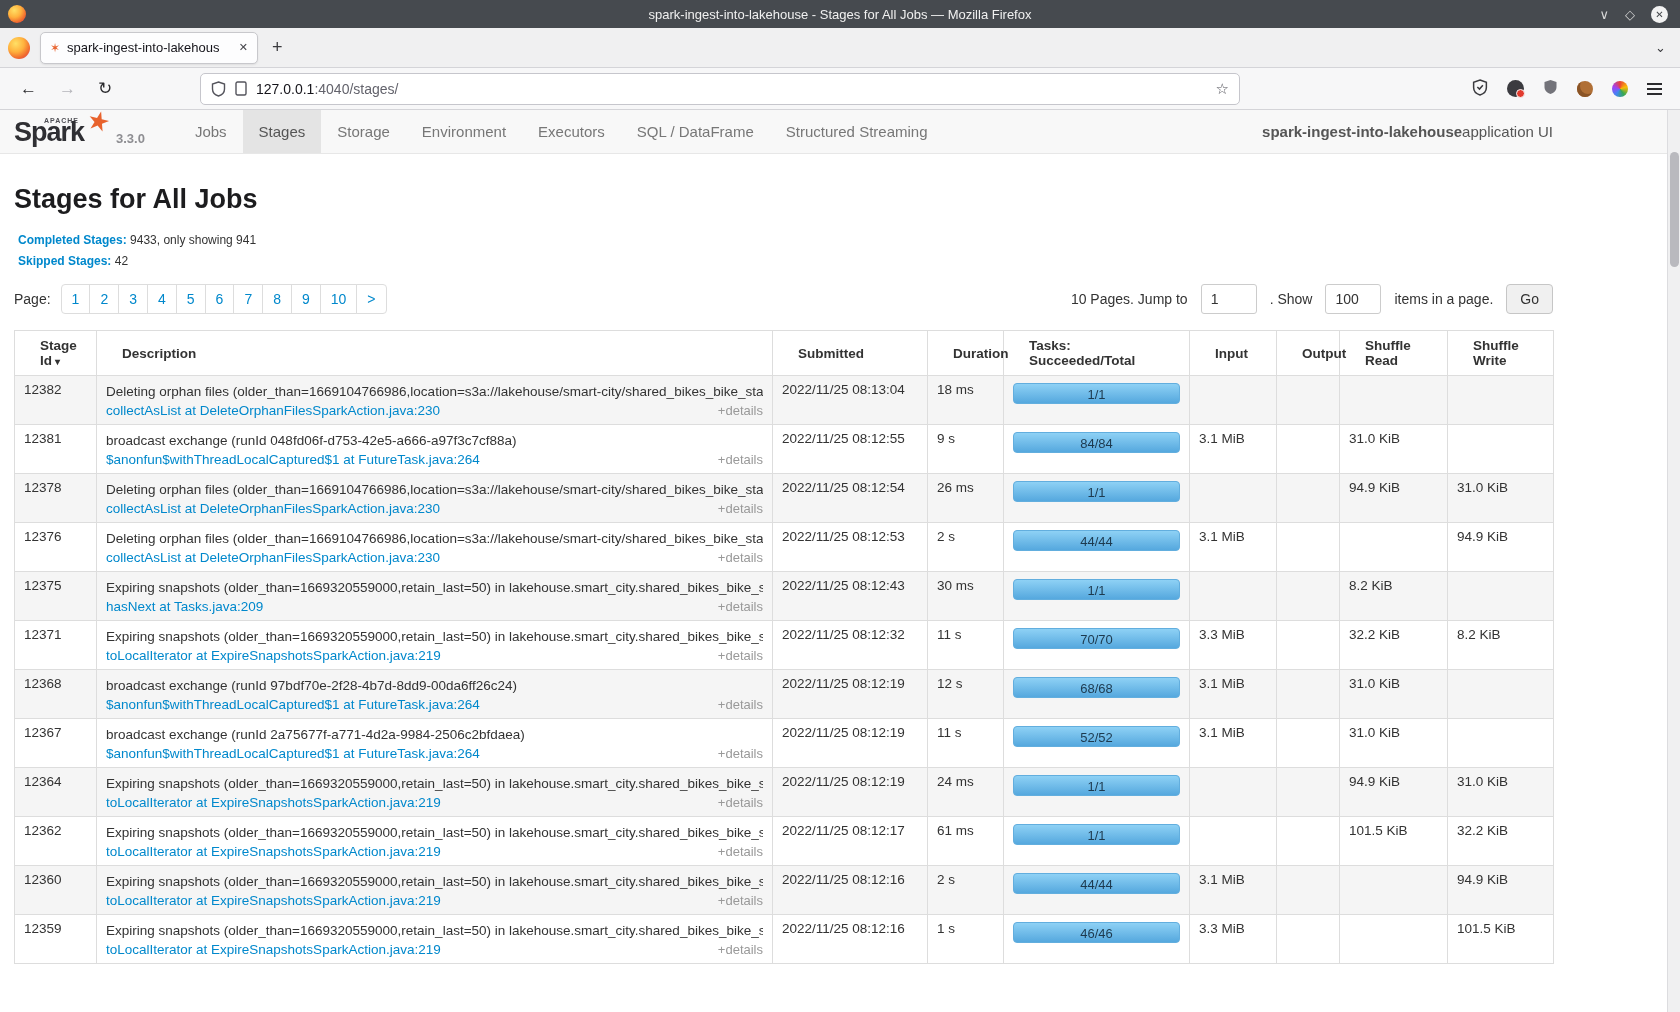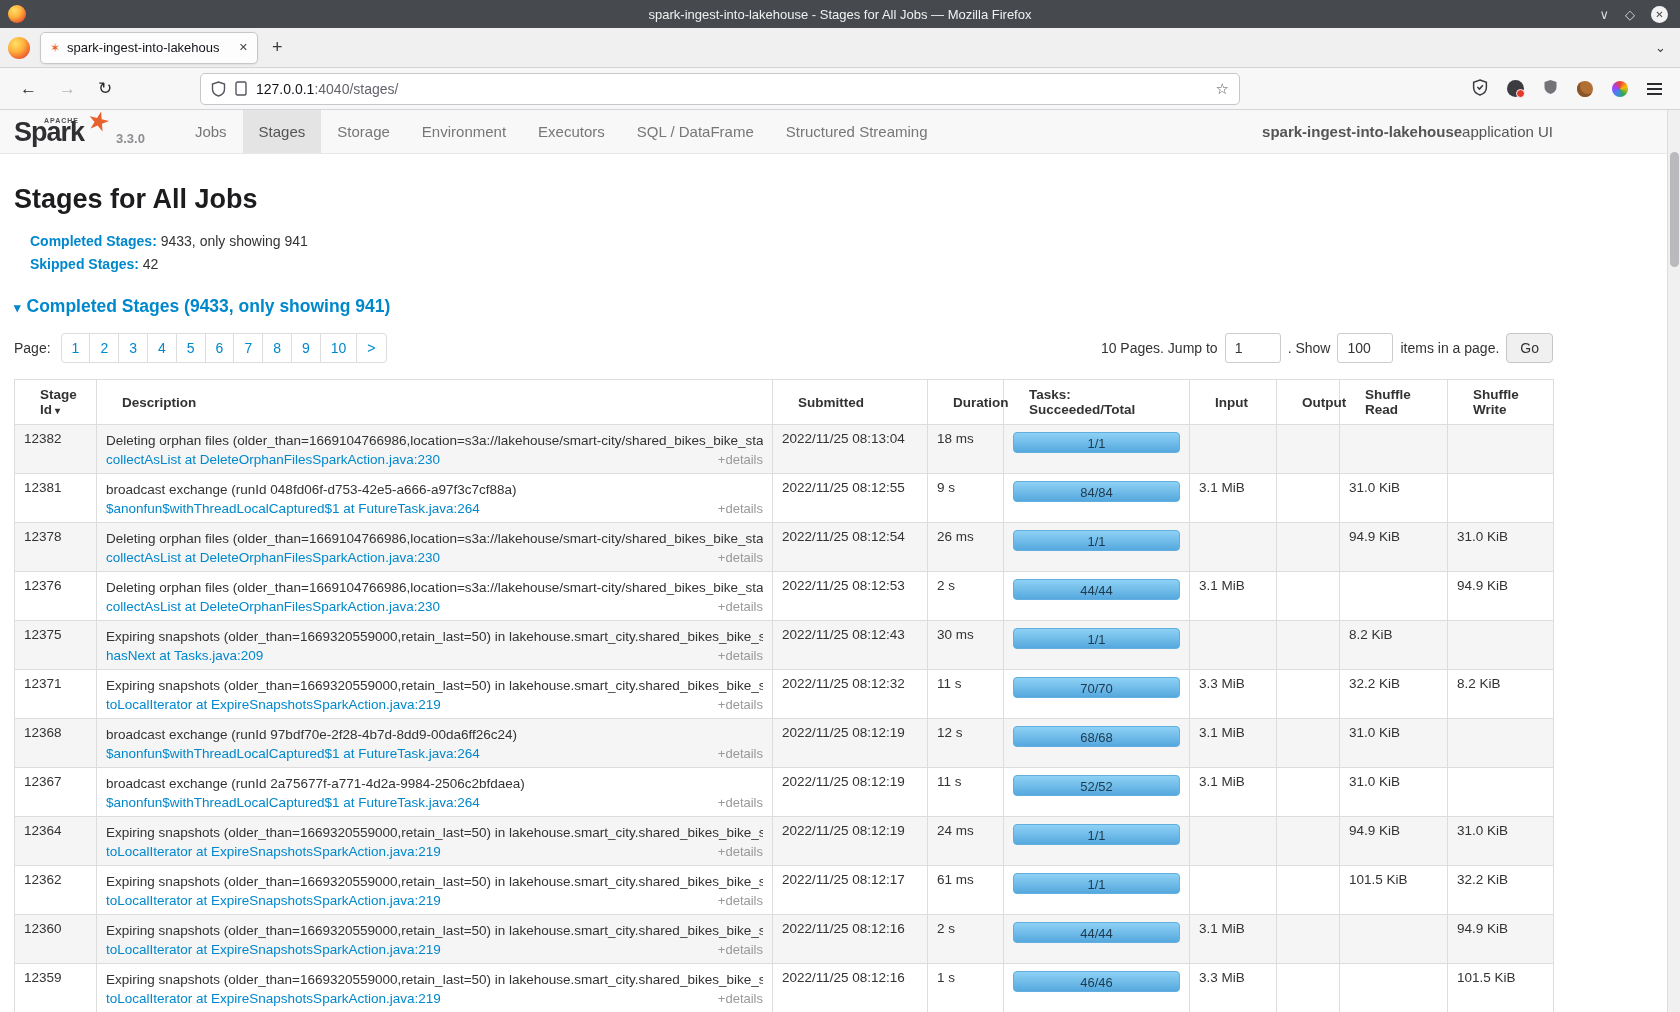--- a/index.html
+++ b/index.html
@@ -55,33 +55,33 @@
   .spark-version { align-self:flex-end; font-size:13px; font-weight:bold; color:#8e8e92; margin:0 4px 7px 10px; }
   .nav-items { display:flex; margin-left:30px; }
   .nav-item { display:flex; align-items:center; padding:0 16px; font-size:15px; color:#777; cursor:pointer; }
   .nav-item.active { background:#e4e4e4; color:#555; }
   .app-id { margin-left:auto; display:flex; align-items:center; font-size:15px; color:#555; }
   .app-id b { font-weight:bold; color:#555; }
 
   
   .content { padding:0 127px 0 14px; }
   .page-title { font-size:27px; font-weight:bold; color:#1c1c1e; margin:30px 0 18px; }
-  .stat-line { font-size:14px; margin:7px 16px; color:#333; }
+  .stat-line { font-size:12px; margin:7px 4px; color:#333; }
   .stat-label { font-weight:bold; color:#0088cc; }
   .section-head { margin-top:24px; font-size:17.5px; font-weight:bold; color:#0088cc; cursor:pointer; }
   .section-head .tri { font-size:13px; margin-right:6px; }
 
   .pager-row { margin-top:16px; display:flex; align-items:center; }
   .pager-label { margin-right:10px; color:#333; }
   .page-group { display:flex; }
   .page-btn { min-width:28px; text-align:center; padding:6px 10px; background:#fff; border:1px solid #ddd;
     margin-left:-1px; color:#0088cc; text-decoration:none; font-size:14px; cursor:pointer; }
   .page-btn:first-child { border-radius:4px 0 0 4px; margin-left:0; }
   .page-btn:last-child { border-radius:0 4px 4px 0; }
-  .pager-right { margin-left:auto; display:flex; align-items:center; gap:7px; color:#333; }
+  .pager-right { margin-left:auto; display:flex; align-items:center; gap:13px; color:#333; }
   .pager-input { width:56px; height:30px; border:1px solid #ccc; border-radius:3px; padding:0 9px;
     font-size:14px; color:#333; font-family:"Liberation Sans", sans-serif; }
   .go-btn { padding:6px 13px; background:#f0f0f0; border:1px solid #c6c6c6; border-radius:4px;
     font-size:14px; color:#333; cursor:pointer; font-family:"Liberation Sans", sans-serif; }
 
   
   table.stages { width:100%; border-collapse:collapse; table-layout:fixed; margin-top:16px; }
   .stages th { text-align:left; padding:7px 25px; font-size:13.5px; font-weight:bold; color:#333;
     border:1px solid #ddd; background:#fff; height:30px; }
   .stages td { vertical-align:top; padding:6px 9px; font-size:13.5px; color:#333;
@@ -201,23 +201,20 @@
 
   <div class="stat-line">
     <span class="stat-label">Completed Stages:</span>
     <span>9433, only showing 941</span>
   </div>
   <div class="stat-line">
     <span class="stat-label">Skipped Stages:</span>
     <span>42</span>
   </div>
 
-  <div class="section-head">
-    <span class="tri">▾</span><span>Completed Stages (9433, only showing 941)</span>
-  </div>
 
   <div class="pager-row">
     <span class="pager-label">Page:</span>
     <div class="page-group">
   <a class="page-btn">1</a>
 
   <a class="page-btn">2</a>
 
   <a class="page-btn">3</a>
 

